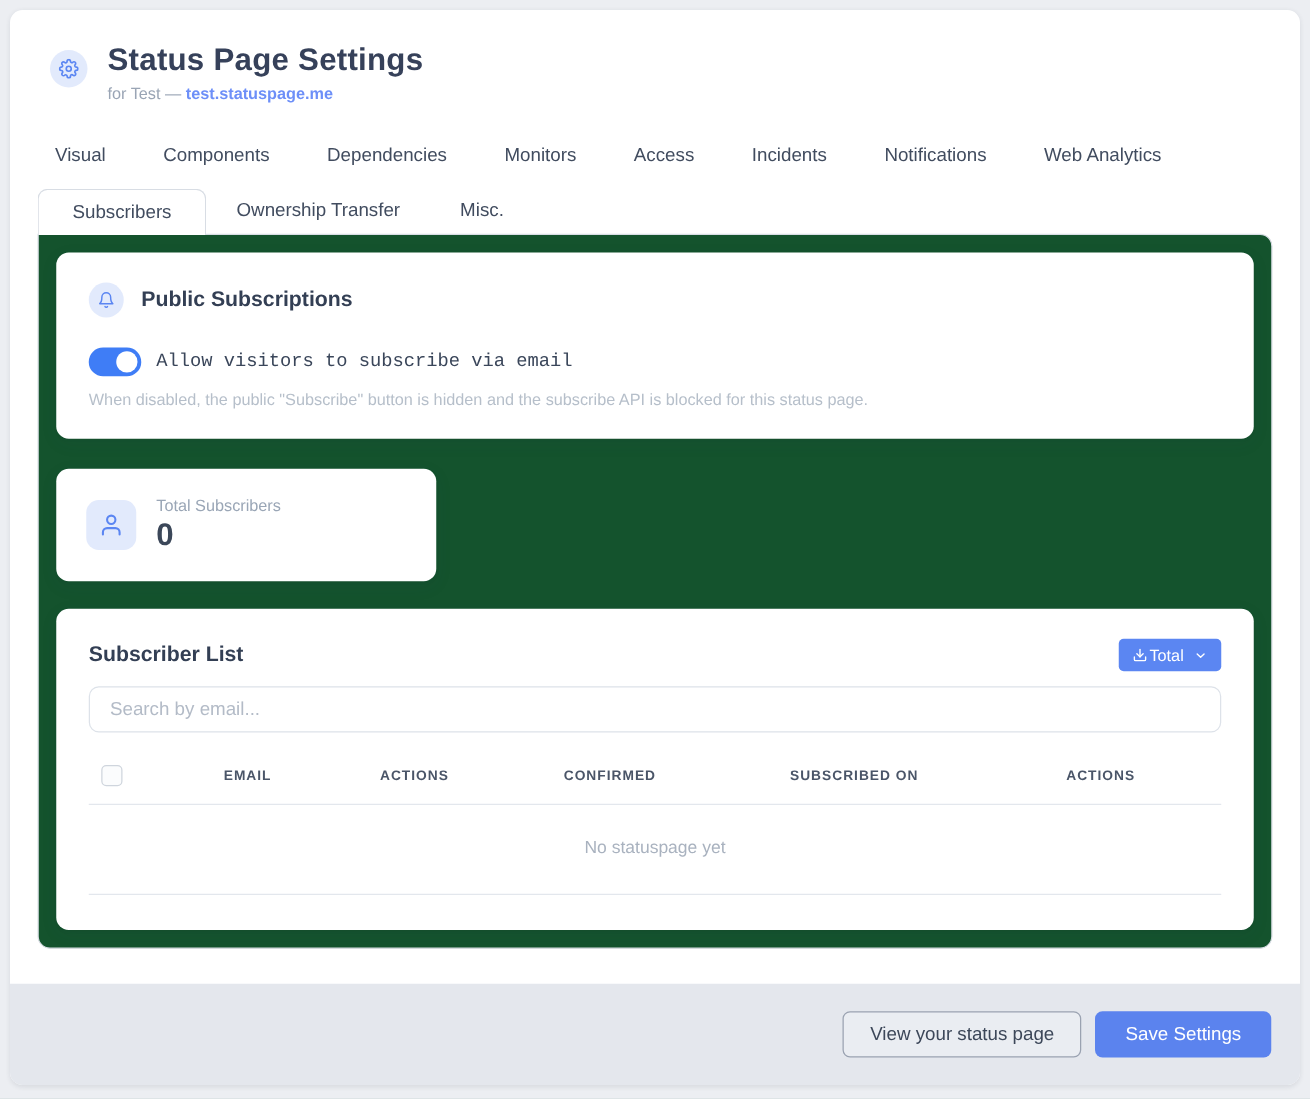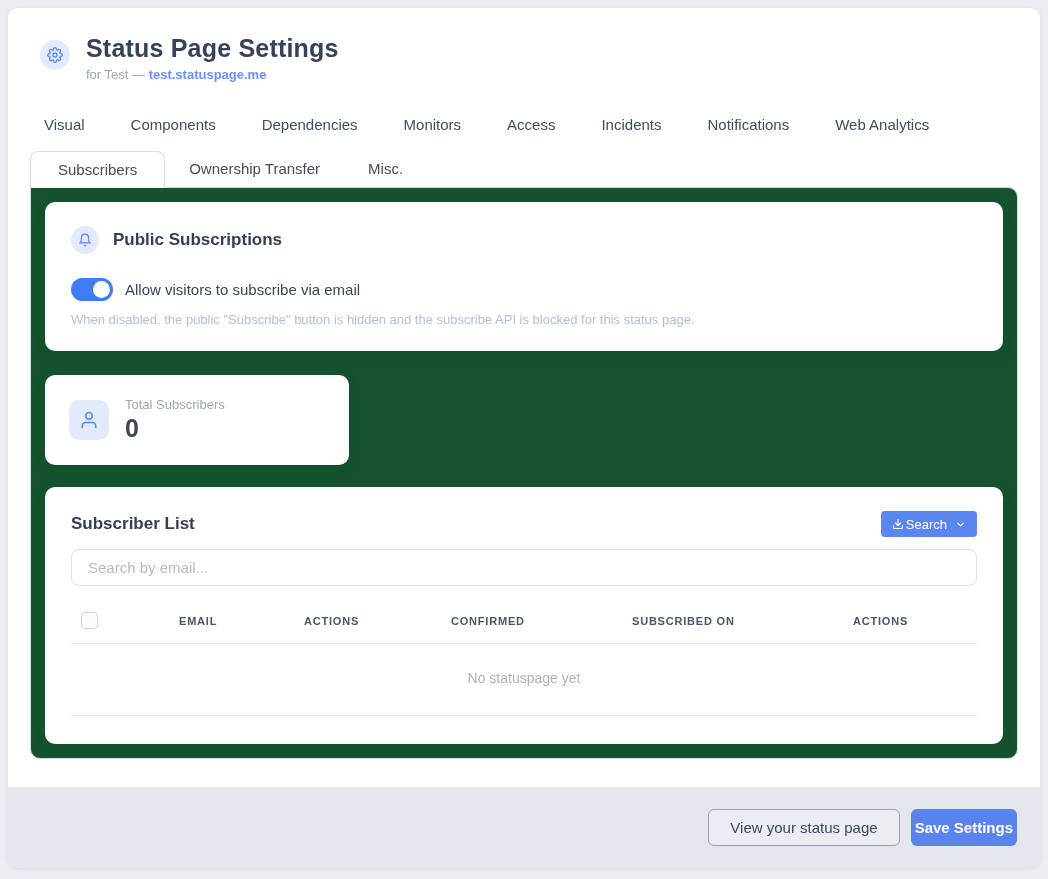--- a/index.html
+++ b/index.html
@@ -53,21 +53,21 @@
   .card {
     background: #ffffff;
     border-radius: 10px;
     box-shadow: 0 4px 14px rgba(40,60,100,.07), 0 1px 3px rgba(0,0,0,.04);
   }
   
   .card-pubsub { padding: 24px 26px 24px; margin-bottom: 24px; }
   .card-title-row { display: flex; align-items: center; gap: 14px; }
   .icon-circle.small { width: 28px; height: 28px; margin: 0; }
   .card-title { font-size: 17px; font-weight: 700; color: #333f54; }
-  .toggle-row { display: flex; align-items: center; gap: 12px; margin-top: 24px; }
+  .toggle-row { display: flex; align-items: center; gap: 12px; margin-top: 24px; font-family: Liberation Mono, monospace; }
   .toggle { width: 42px; height: 23px; border-radius: 12px; background: #3f7df6; position: relative; cursor: pointer; flex: 0 0 auto; }
   .toggle .knob { position: absolute; top: 3px; right: 3px; width: 17px; height: 17px; border-radius: 50%; background: #fff; }
   .toggle-label { font-size: 15px; color: #3a465a; }
   .helper-text { margin-top: 11px; font-size: 13px; color: #b6bfca; }
   
   .card-stat { width: 304px; padding: 22px 24px; margin-bottom: 22px; display: flex; align-items: center; gap: 16px; }
   .icon-square {
     width: 40px; height: 40px; border-radius: 10px;
     background: #e2eafc; color: #5b86f2;
     display: flex; align-items: center; justify-content: center; flex: 0 0 auto;
@@ -118,24 +118,24 @@
     display: flex; align-items: center; justify-content: flex-end;
     gap: 11px; padding: 0 23px;
   }
   .btn-outline {
     height: 37px; padding: 0 21px;
     background: #eaedf2; color: #3c4759;
     border: 1px solid #9aa2b1; border-radius: 6px;
     font-size: 15px; font-family: inherit; cursor: pointer;
   }
   .btn-primary {
-    height: 37px; padding: 0 4px;
+    height: 37px; padding: 0 24px;
     background: #5b83ee; color: #ffffff;
     border: none; border-radius: 6px;
-    font-size: 15px; font-family: inherit; cursor: pointer; font-weight: bold;
+    font-size: 15px; font-family: inherit; cursor: pointer;
   }
   svg { display: block; }
 </style>
 </head>
 <body>
 
 <div class="page-card">
 
   <div class="header">
     <div class="icon-circle">
@@ -206,21 +206,21 @@
       <div class="list-header">
         <div class="card-title">Subscriber List</div>
         <button class="btn-export">
           <span>
             <svg width="12" height="12" viewBox="0 0 24 24" fill="none" stroke="currentColor" stroke-width="2.2" stroke-linecap="round" stroke-linejoin="round">
               <path d="M21 15v4a2 2 0 0 1-2 2H5a2 2 0 0 1-2-2v-4"></path>
               <polyline points="7 10 12 15 17 10"></polyline>
               <line x1="12" y1="15" x2="12" y2="3"></line>
             </svg>
           </span>
-          <span>Search</span>
+          <span>Total</span>
           <span class="chev">
             <svg width="11" height="11" viewBox="0 0 24 24" fill="none" stroke="currentColor" stroke-width="2.4" stroke-linecap="round" stroke-linejoin="round">
               <polyline points="6 9 12 15 18 9"></polyline>
             </svg>
           </span>
         </button>
       </div>
 
       <input class="search-input" type="text" placeholder="Search by email..." style="">
 

